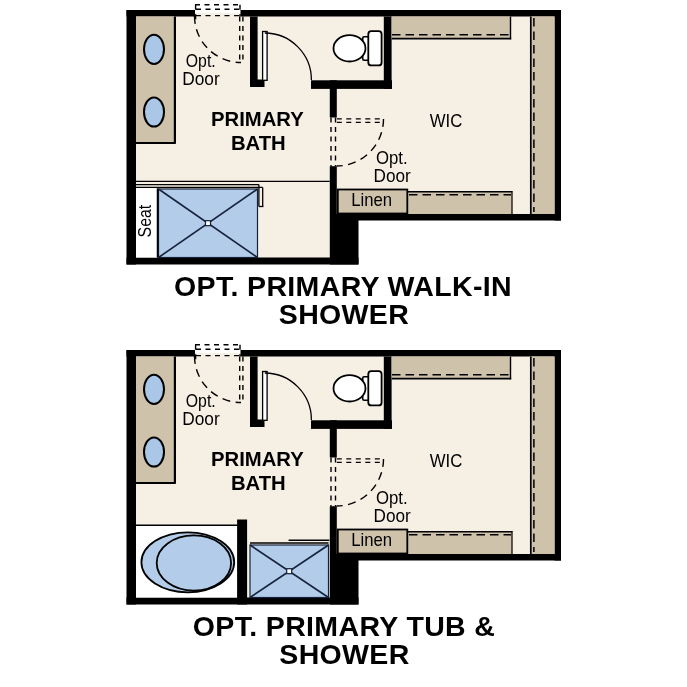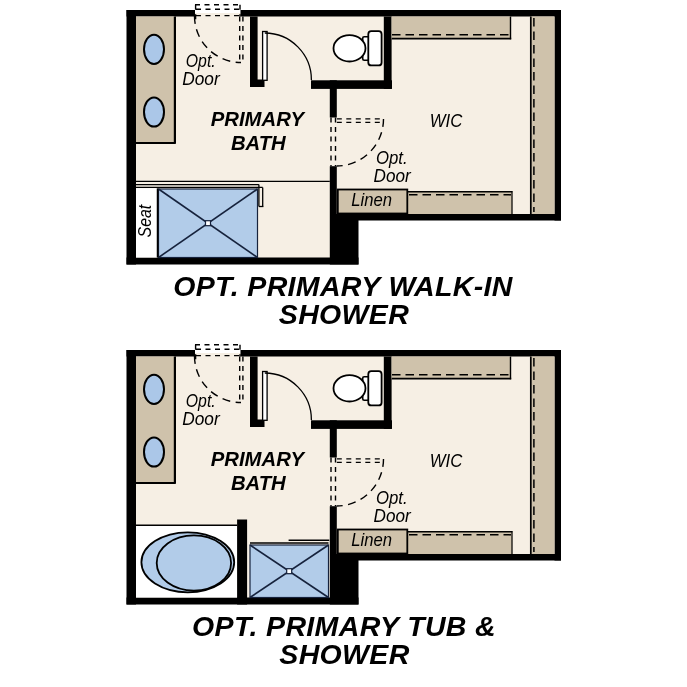--- a/index.html
+++ b/index.html
@@ -1,16 +1,16 @@
 <!DOCTYPE html>
 <html><head>
 <meta charset="utf-8">
 <style>
   html,body{margin:0;padding:0;background:#ffffff;}
-  #page{position:relative;width:687px;height:687px;background:#ffffff;overflow:hidden;font-style:italic;}
+  #page{position:relative;width:687px;height:687px;background:#ffffff;overflow:hidden;}
   svg{position:absolute;left:0;top:0;}
   text{font-family:"Liberation Sans",sans-serif;}
 </style>
 </head>
 <body>
 <div id="page">
 <svg width="687" height="687" viewBox="0 0 687 687">
 
 <g>
 <rect x="132" y="13" width="425" height="203" fill="#f6efe4"></rect>

